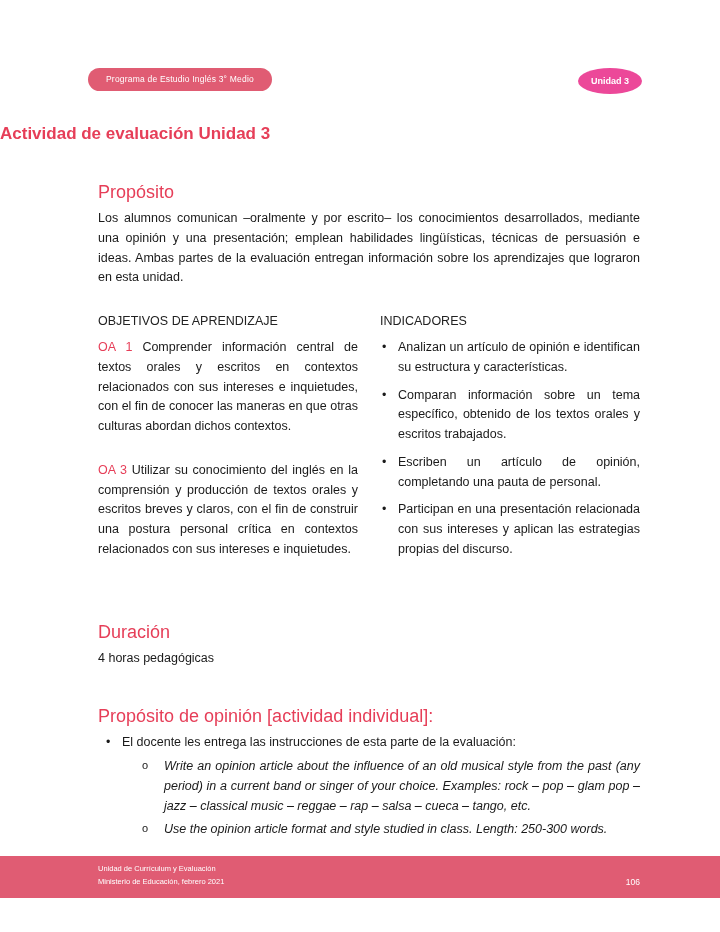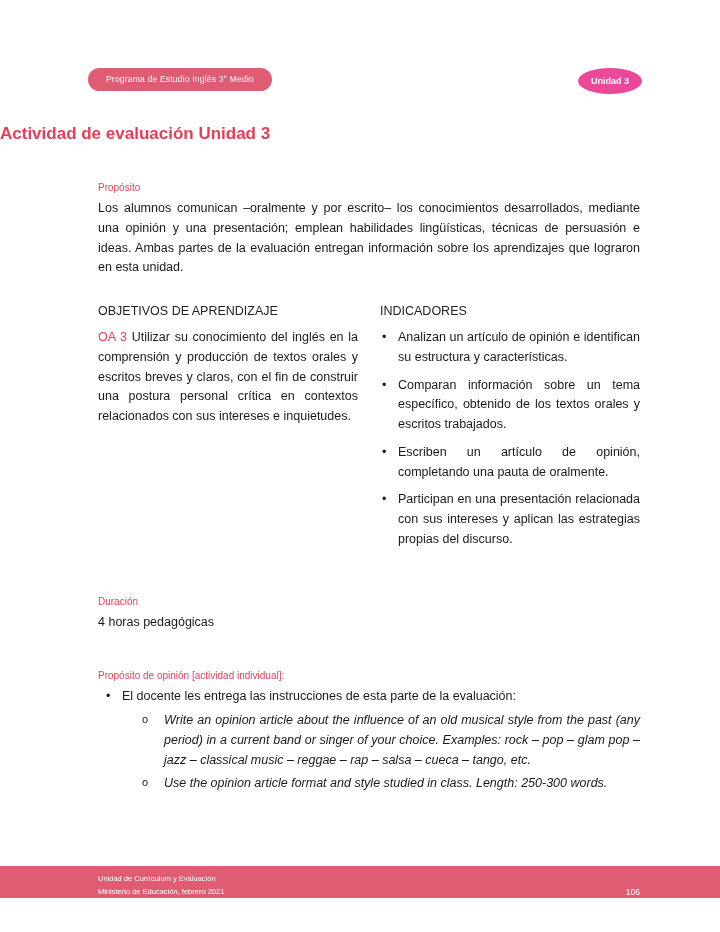--- a/index.html
+++ b/index.html
@@ -39,21 +39,21 @@
     margin-top: 30px;
     color: #e63e58;
     font-size: 17px;
     font-weight: bold;
   }
   .content {
     padding: 0 80px 0 98px;
   }
   .sec-heading {
     color: #e63e58;
-    font-size: 10px;
+    font-size: 18px;
     margin-top: 38px;
     margin-bottom: 6px;
   }
   .body-text {
     font-size: 12.5px;
     line-height: 1.58;
     text-align: justify;
   }
   .two-col {
     display: grid;
@@ -115,21 +115,21 @@
     position: absolute;
     left: 44px;
     top: 0;
     font-size: 11px;
   }
   .footer-bar {
     position: absolute;
     left: 0;
     right: 0;
     bottom: 34px;
-    height: 32px;
+    height: 42px;
     background: #e05c73;
     box-sizing: border-box;
     padding: 7px 80px 0 98px;
     display: flex;
     justify-content: space-between;
     align-items: flex-start;
     color: #ffffff;
   }
   .footer-lines { font-size: 7.5px; line-height: 1.7; }
   .footer-page { font-size: 8.5px; margin-top: 14px; }
@@ -146,32 +146,36 @@
 
 <div class="content">
 
   <div class="sec-heading">Propósito</div>
   <div class="body-text">Los alumnos comunican –oralmente y por escrito– los conocimientos desarrollados, mediante una opinión y una presentación; emplean habilidades lingüísticas, técnicas de persuasión e ideas. Ambas partes de la evaluación entregan información sobre los aprendizajes que lograron en esta unidad.</div>
 
   <div class="two-col">
     <div>
       <div class="col-heading">OBJETIVOS DE APRENDIZAJE</div>
       <div class="body-text oa-block">
+        <span class="oa-code">OA 1</span>
+        <span>Comprender información central de textos orales y escritos en contextos relacionados con sus intereses e inquietudes, con el fin de conocer las maneras en que otras culturas abordan dichos contextos.</span>
+      </div>
+      <div class="body-text oa-block">
         <span class="oa-code">OA 3</span>
         <span>Utilizar su conocimiento del inglés en la comprensión y producción de textos orales y escritos breves y claros, con el fin de construir una postura personal crítica en contextos relacionados con sus intereses e inquietudes.</span>
       </div>
     </div>
     <div>
       <div class="col-heading">INDICADORES</div>
       <ul class="ind-list">
         <li>Analizan un artículo de opinión e identifican su estructura y características.</li>
         <li>Comparan información sobre un tema específico, obtenido de los textos orales y escritos trabajados.</li>
       </ul>
       <ul class="ind-list ind-group2">
-        <li>Escriben un artículo de opinión, completando una pauta de oralmente.</li>
+        <li>Escriben un artículo de opinión, completando una pauta de personal.</li>
         <li>Participan en una presentación relacionada con sus intereses y aplican las estrategias propias del discurso.</li>
       </ul>
     </div>
   </div>
 
   <div class="sec-heading">Duración</div>
   <div class="body-text">4 horas pedagógicas</div>
 
   <div class="sec-heading">Propósito de opinión [actividad individual]:</div>
   <div class="bullet-l1">El docente les entrega las instrucciones de esta parte de la evaluación:</div>

